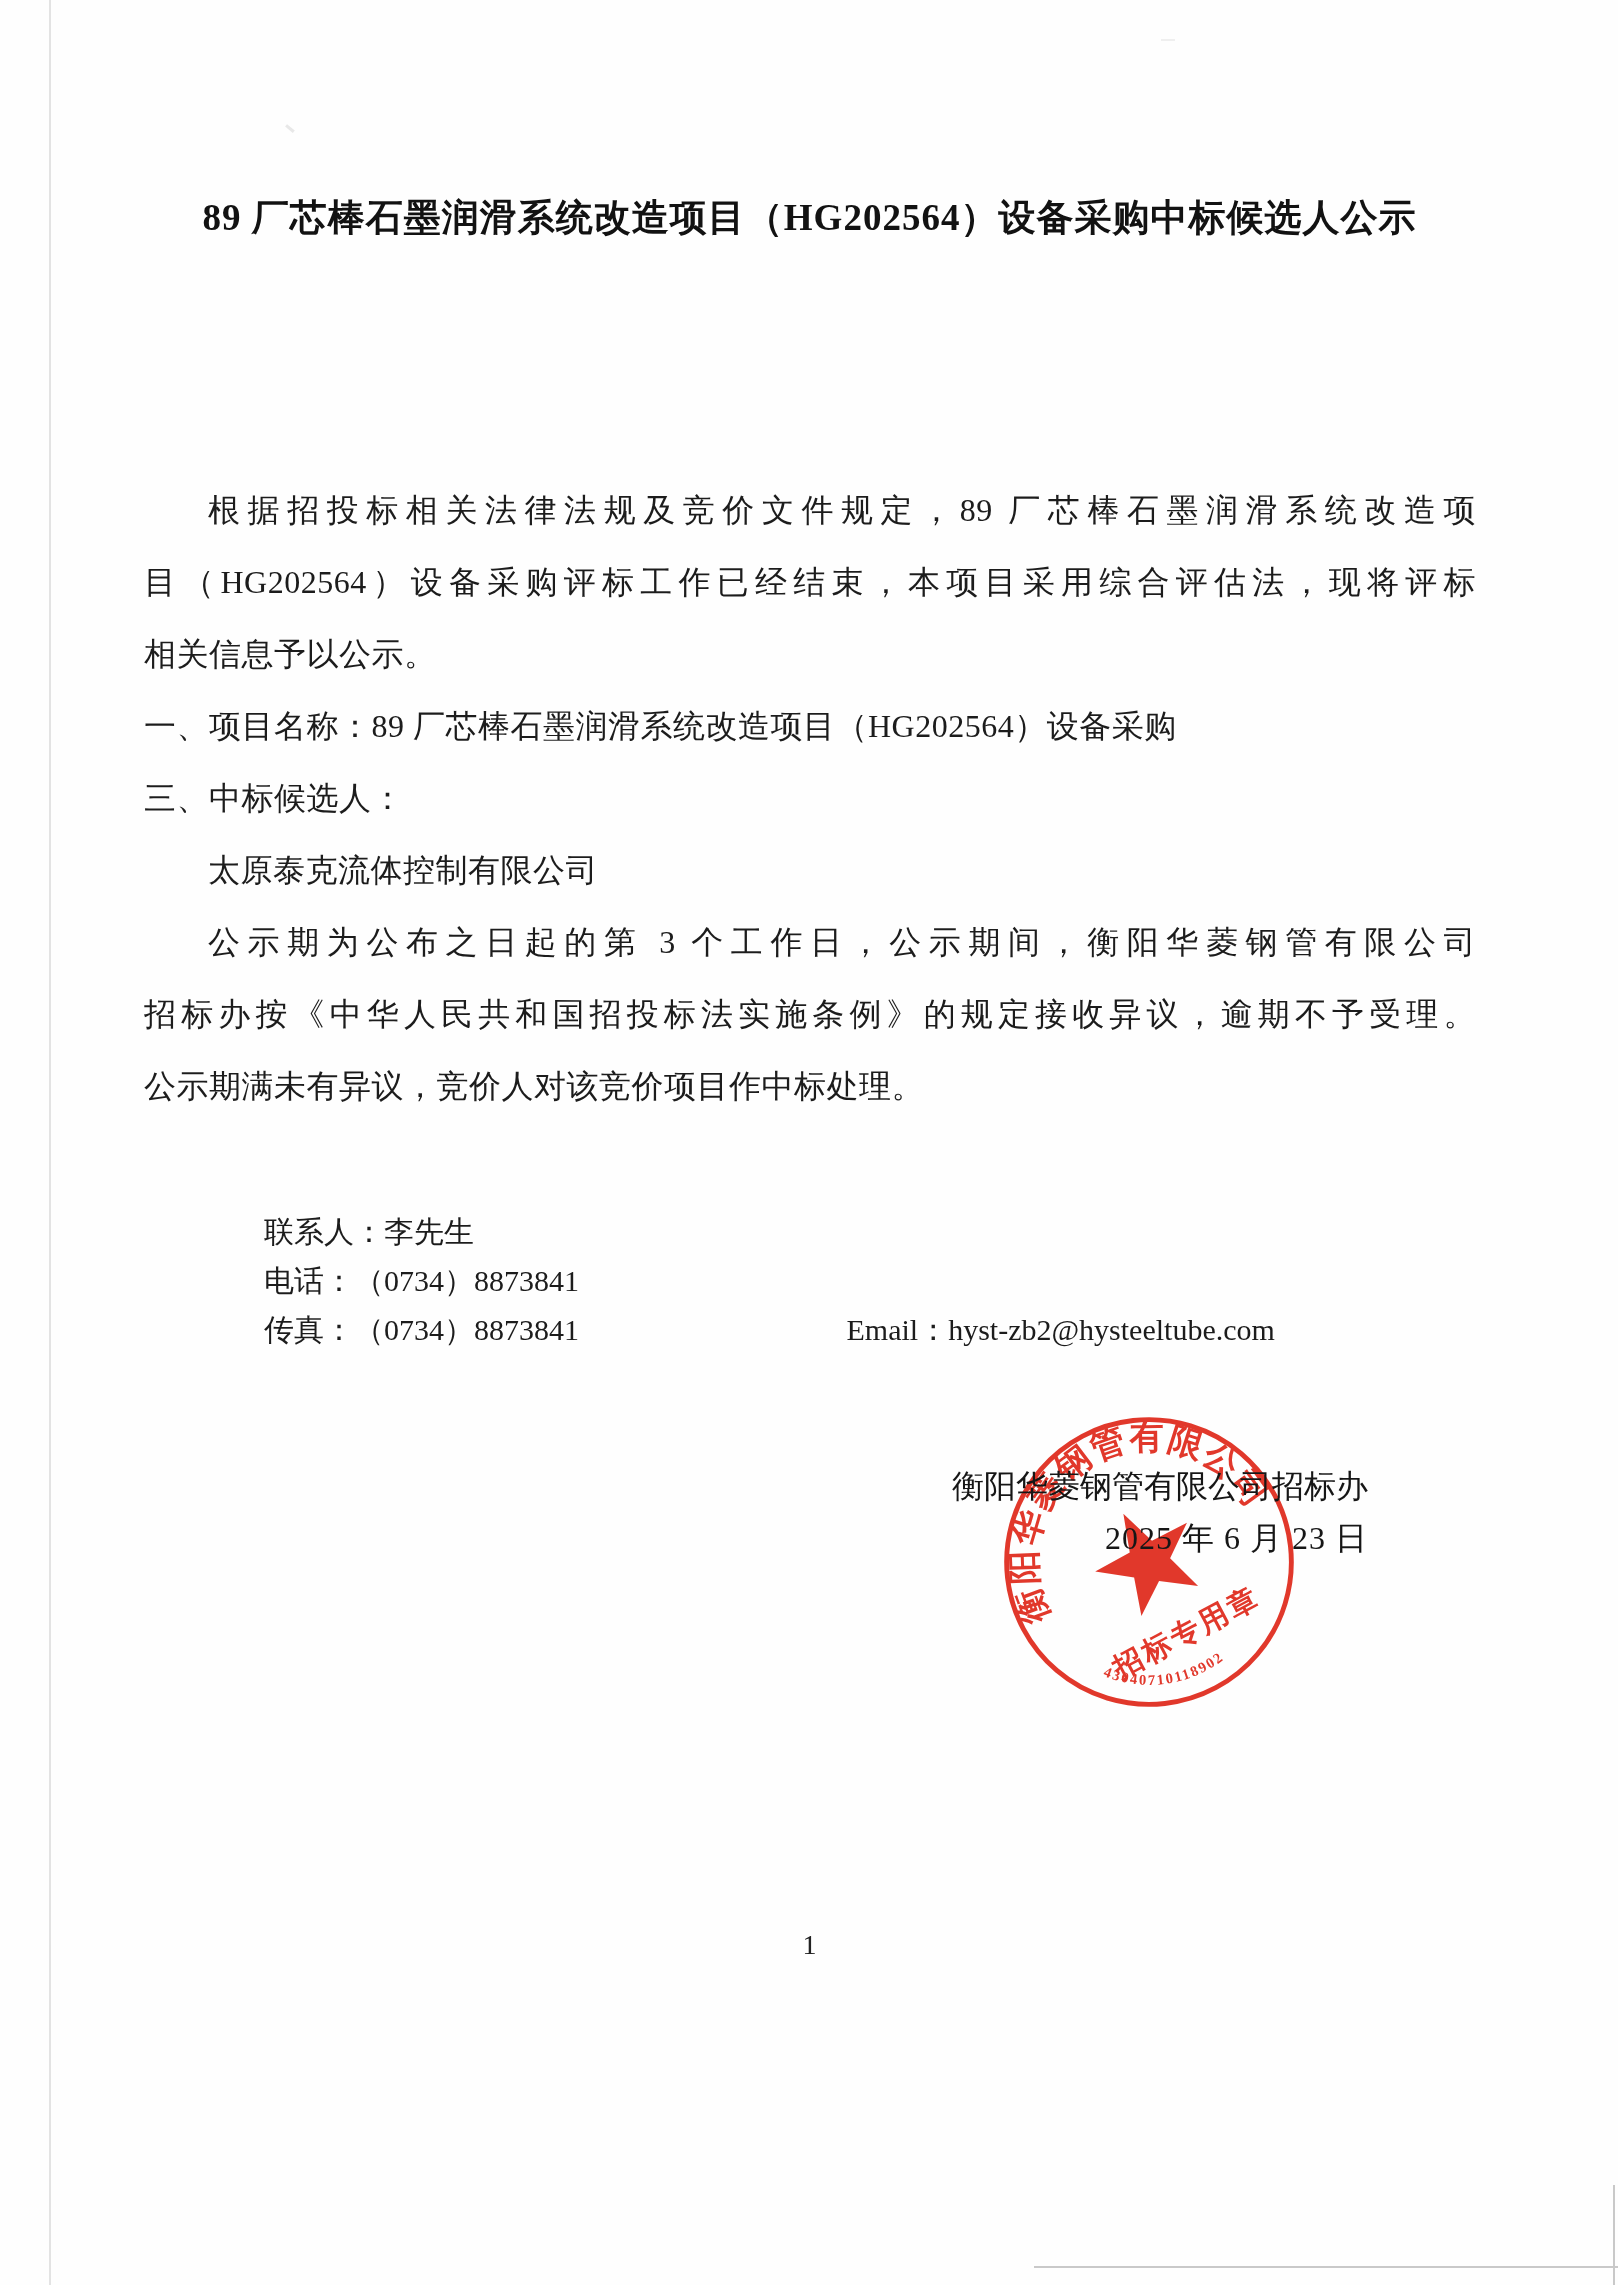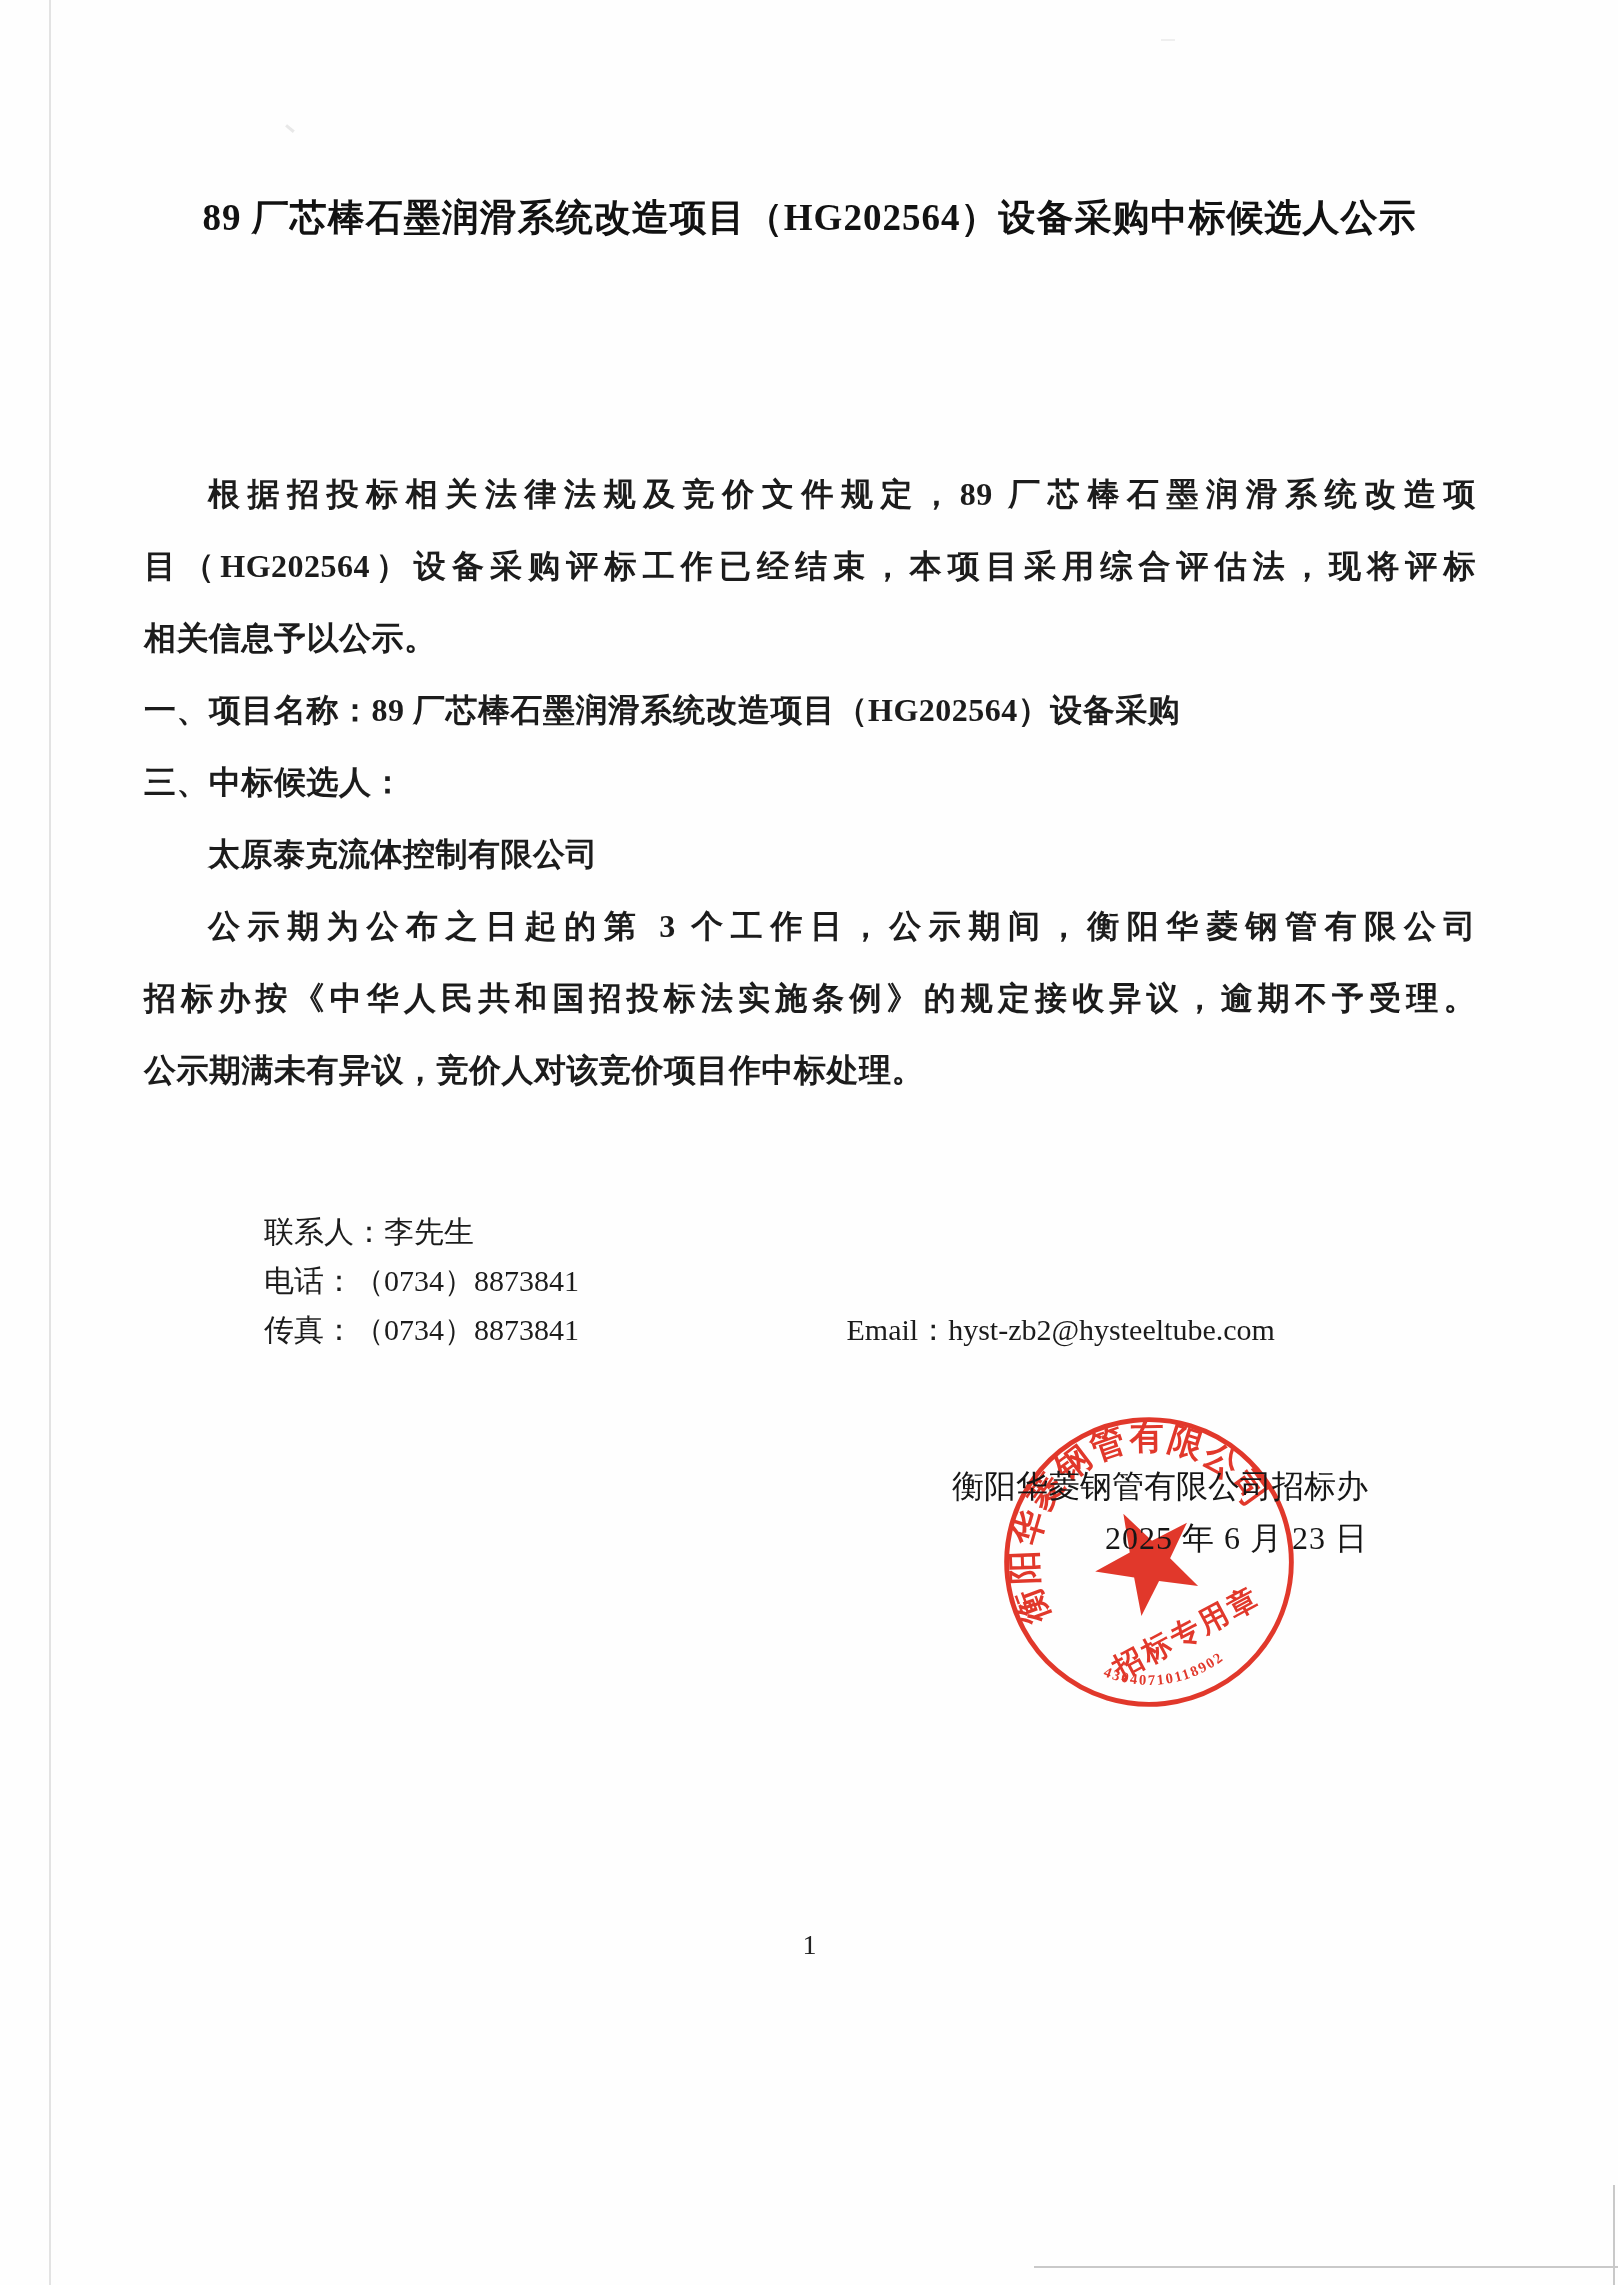--- a/index.html
+++ b/index.html
@@ -23,24 +23,23 @@
     font-size: 37px;
     font-weight: bold;
     letter-spacing: 1px;
     color: #121212;
     white-space: nowrap;
   }
 
   
   .doc-body {
     position: absolute;
-    top: 458px;
+    top: 474px;
     left: 144px;
     width: 1332px;
-    font-weight: bold;
   }
   .line {
     font-size: 32px;
     line-height: 72px;
     height: 72px;
     letter-spacing: 0.5px;
     color: #1c1c1c;
   }
   .line.fill {
     text-align: justify;

